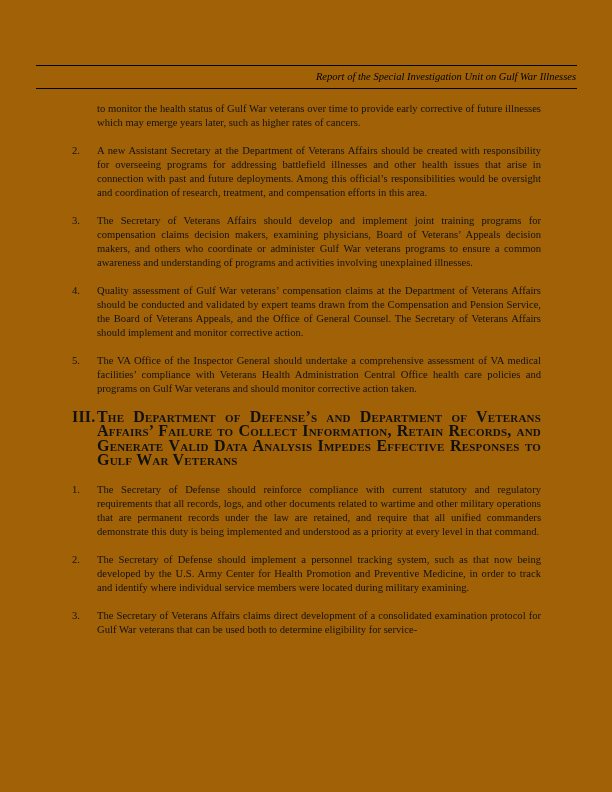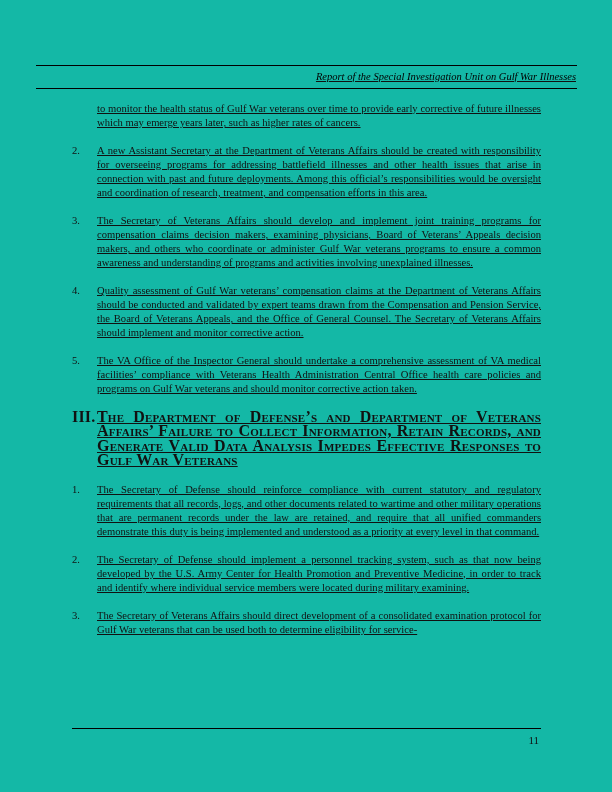--- a/index.html
+++ b/index.html
@@ -7,23 +7,22 @@
   body {
     width: 612px;
     height: 792px;
     font-family: "Liberation Serif", serif;
     color: #111111;
   }
   .page {
     position: relative;
     width: 612px;
     height: 792px;
-    background: #14b8a6;
+    background: #a16207;
     overflow: hidden;
-    text-decoration: underline;
   }
   .header {
     margin: 65px 35px 0 36px;
   }
   .rule {
     height: 0;
     border-top: 1.2px solid #000000;
   }
   .header-title {
     text-align: right;
@@ -123,23 +122,19 @@
       <span class="text">The Secretary of Defense should reinforce compliance with current statutory and regulatory requirements that all records, logs, and other documents related to wartime and other military operations that are permanent records under the law are retained, and require that all unified commanders demonstrate this duty is being implemented and understood as a priority at every level in that command.</span>
     </div>
 
     <div class="item">
       <span class="num">2.</span>
       <span class="text">The Secretary of Defense should implement a personnel tracking system, such as that now being developed by the U.S. Army Center for Health Promotion and Preventive Medicine, in order to track and identify where individual service members were located during military examining.</span>
     </div>
 
     <div class="item">
       <span class="num">3.</span>
-      <span class="text">The Secretary of Veterans Affairs should direct development of a consolidated examination protocol for Gulf War veterans that can be used both to determine eligibility for service-</span>
+      <span class="text">The Secretary of Veterans Affairs claims direct development of a consolidated examination protocol for Gulf War veterans that can be used both to determine eligibility for service-</span>
     </div>
 
   </div>
 
-  <div class="footer">
-    <div class="footer-rule"></div>
-    <div class="page-number">11</div>
-  </div>
 
 </div>
 
 </body></html>

